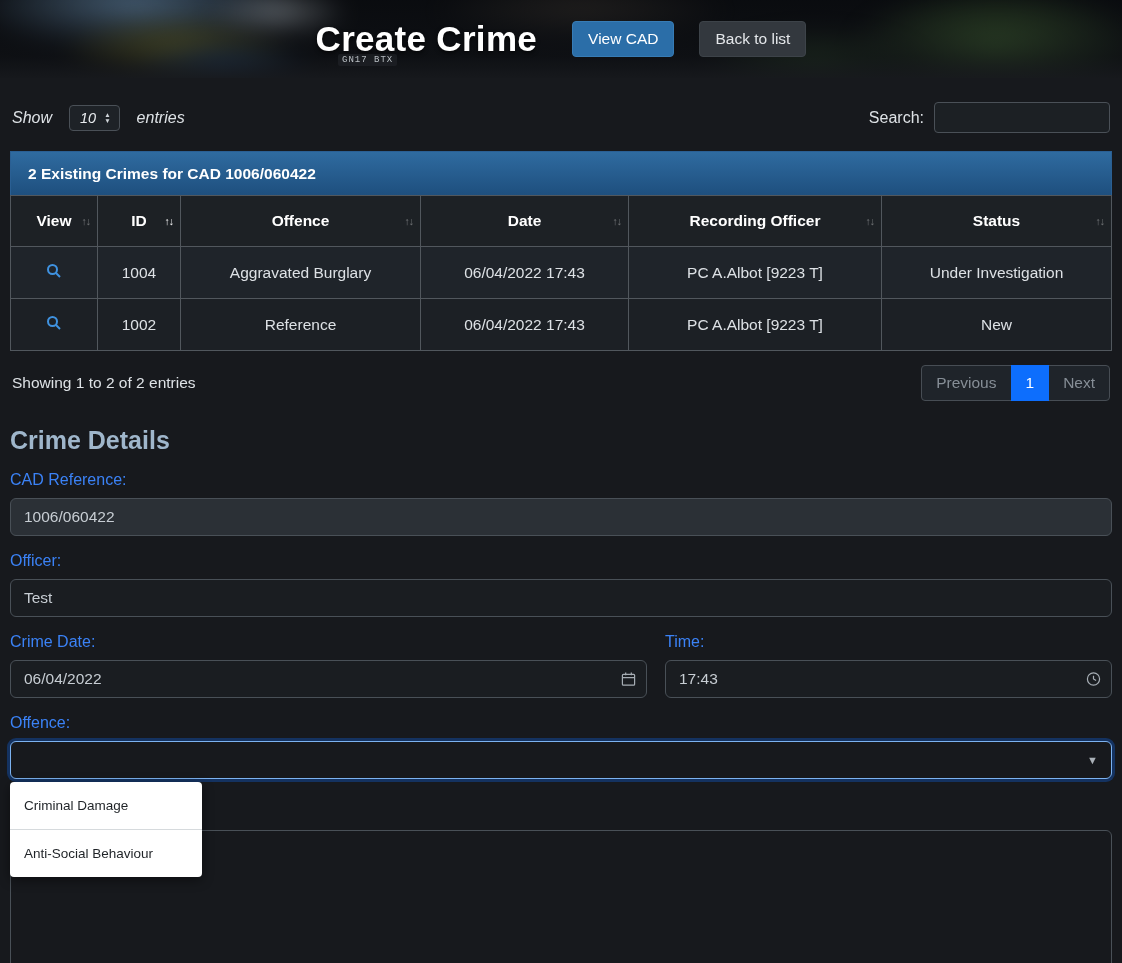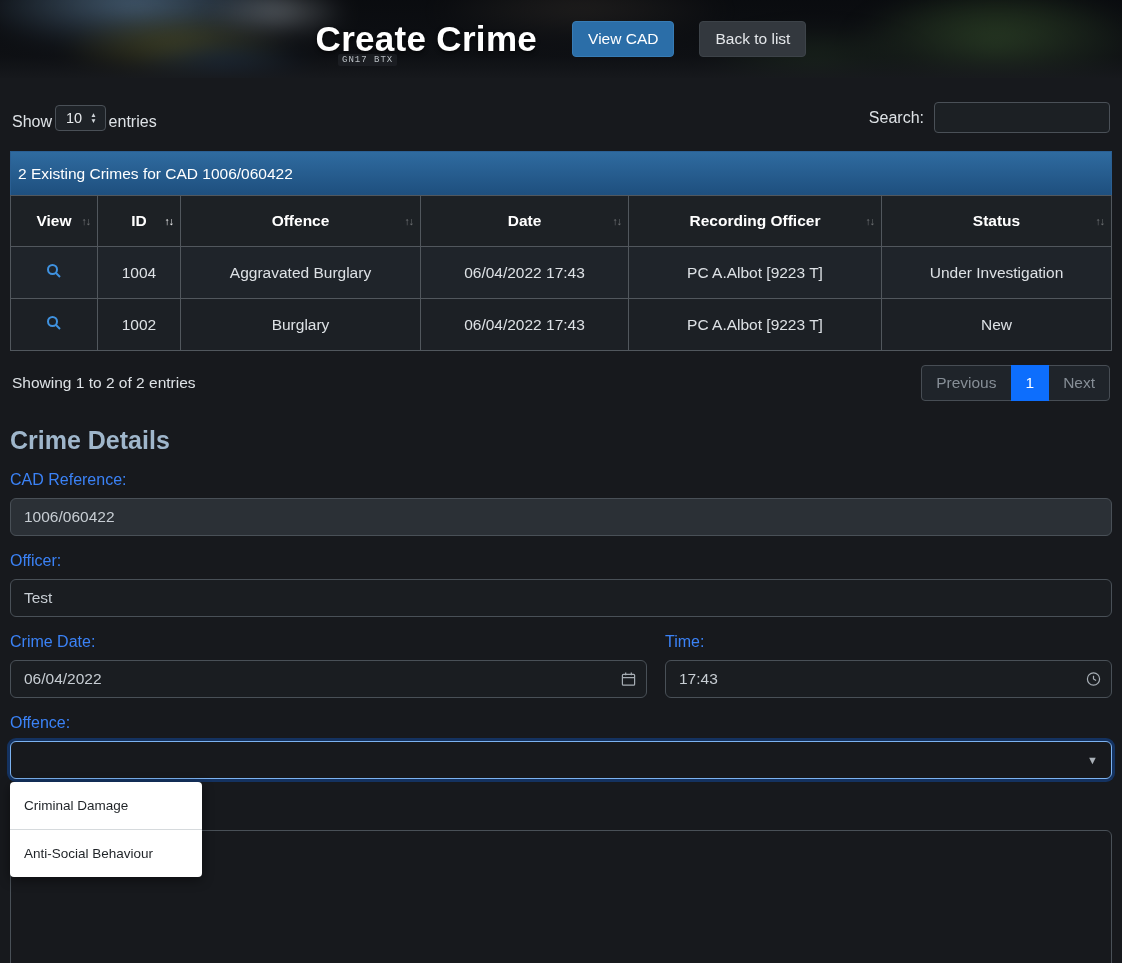--- a/index.html
+++ b/index.html
@@ -28,32 +28,32 @@
   .title { margin: 0 10px 0 0; font-size: 35px; font-weight: 700; color: #fff;
     text-shadow: 0 2px 4px rgba(0,0,0,.7); letter-spacing: .3px; }
   .btn { font-family: inherit; font-size: 15.5px; padding: 8px 15px; border-radius: 4px;
     border: 1px solid transparent; cursor: pointer; }
   .btn-blue { background: #2b6ea8; border-color: #377cb5; color: #fff; }
   .btn-dark { background: #33383e; border-color: #3d4349; color: #e4e7ea; }
 
   
   .content { padding: 0 10px; }
   .ctr-row { display: flex; justify-content: space-between; align-items: center; margin: 24px 2px 18px; }
-  .show-group { display: flex; align-items: flex-end; gap: 3px; }
+  .show-group { display: flex; align-items: center; gap: 17px; font-style: italic; }
   .mini-select { display: flex; align-items: center; gap: 8px; background: #1e2227;
     border: 1px solid #4a5057; border-radius: 4px; padding: 4px 8px 4px 10px;
     font-size: 14.5px; color: #e8ebee; cursor: pointer; }
   .spinner { display: flex; flex-direction: column; font-size: 6.5px; line-height: 5.5px; color: #cfd4d9; }
   .search-group { display: flex; align-items: center; gap: 10px; }
   .search-input { width: 176px; height: 31px; background: #1c2024; border: 1px solid #4a5057;
     border-radius: 4px; color: #e8ebee; padding: 0 8px; font-size: 14.5px; font-family: inherit; }
 
-  .panel-bar { height: 44px; display: flex; align-items: center; padding: 0 7px;
+  .panel-bar { height: 44px; display: flex; align-items: center; padding: 0 17px;
     background: linear-gradient(180deg, #2f6ba0, #1e4f7e); border: 1px solid #2a5f93; border-bottom: none;
-    font-weight: 400; font-size: 15.5px; color: #fff; }
+    font-weight: 700; font-size: 15.5px; color: #fff; }
 
   .crimes-table { width: 100%; border-collapse: collapse; table-layout: fixed; font-size: 15.5px; }
   .crimes-table th, .crimes-table td { border: 1px solid #51575d; text-align: center; overflow: hidden; }
   .crimes-table th { height: 51px; background: #1d2125; color: #fff; font-weight: 700;
     position: relative; padding: 0 18px; cursor: pointer; }
   .crimes-table td { height: 52px; color: #dde1e5; background: #1c2025; }
   .crimes-table tbody tr:nth-child(odd) td { background: #1f242a; }
   .sort { position: absolute; right: 7px; top: 50%; transform: translateY(-50%);
     font-size: 10.5px; color: #fff; opacity: .35; letter-spacing: -1px; font-weight: 400; }
   th.sorted .sort { opacity: .95; font-weight: 700; }
@@ -194,21 +194,21 @@
       <tr>
         <td>
           <button class="view-btn">
             <svg width="16" height="16" viewBox="0 0 16 16" fill="none" stroke="#3f92e0" stroke-width="2">
               <circle cx="6.5" cy="6.5" r="4.5"></circle>
                 <line x1="10" y1="10" x2="14" y2="14"></line>
             </svg>
           </button>
         </td>
         <td>1002</td>
-        <td>Burglary</td>
+        <td>Reference</td>
         <td>06/04/2022 17:43</td>
         <td>PC A.Albot [9223 T]</td>
         <td>New</td>
       </tr>
     </tbody>
   </table>
 
   <div class="foot-row">
     <span>Showing 1 to 2 of 2 entries</span>
     <div class="pagination">

